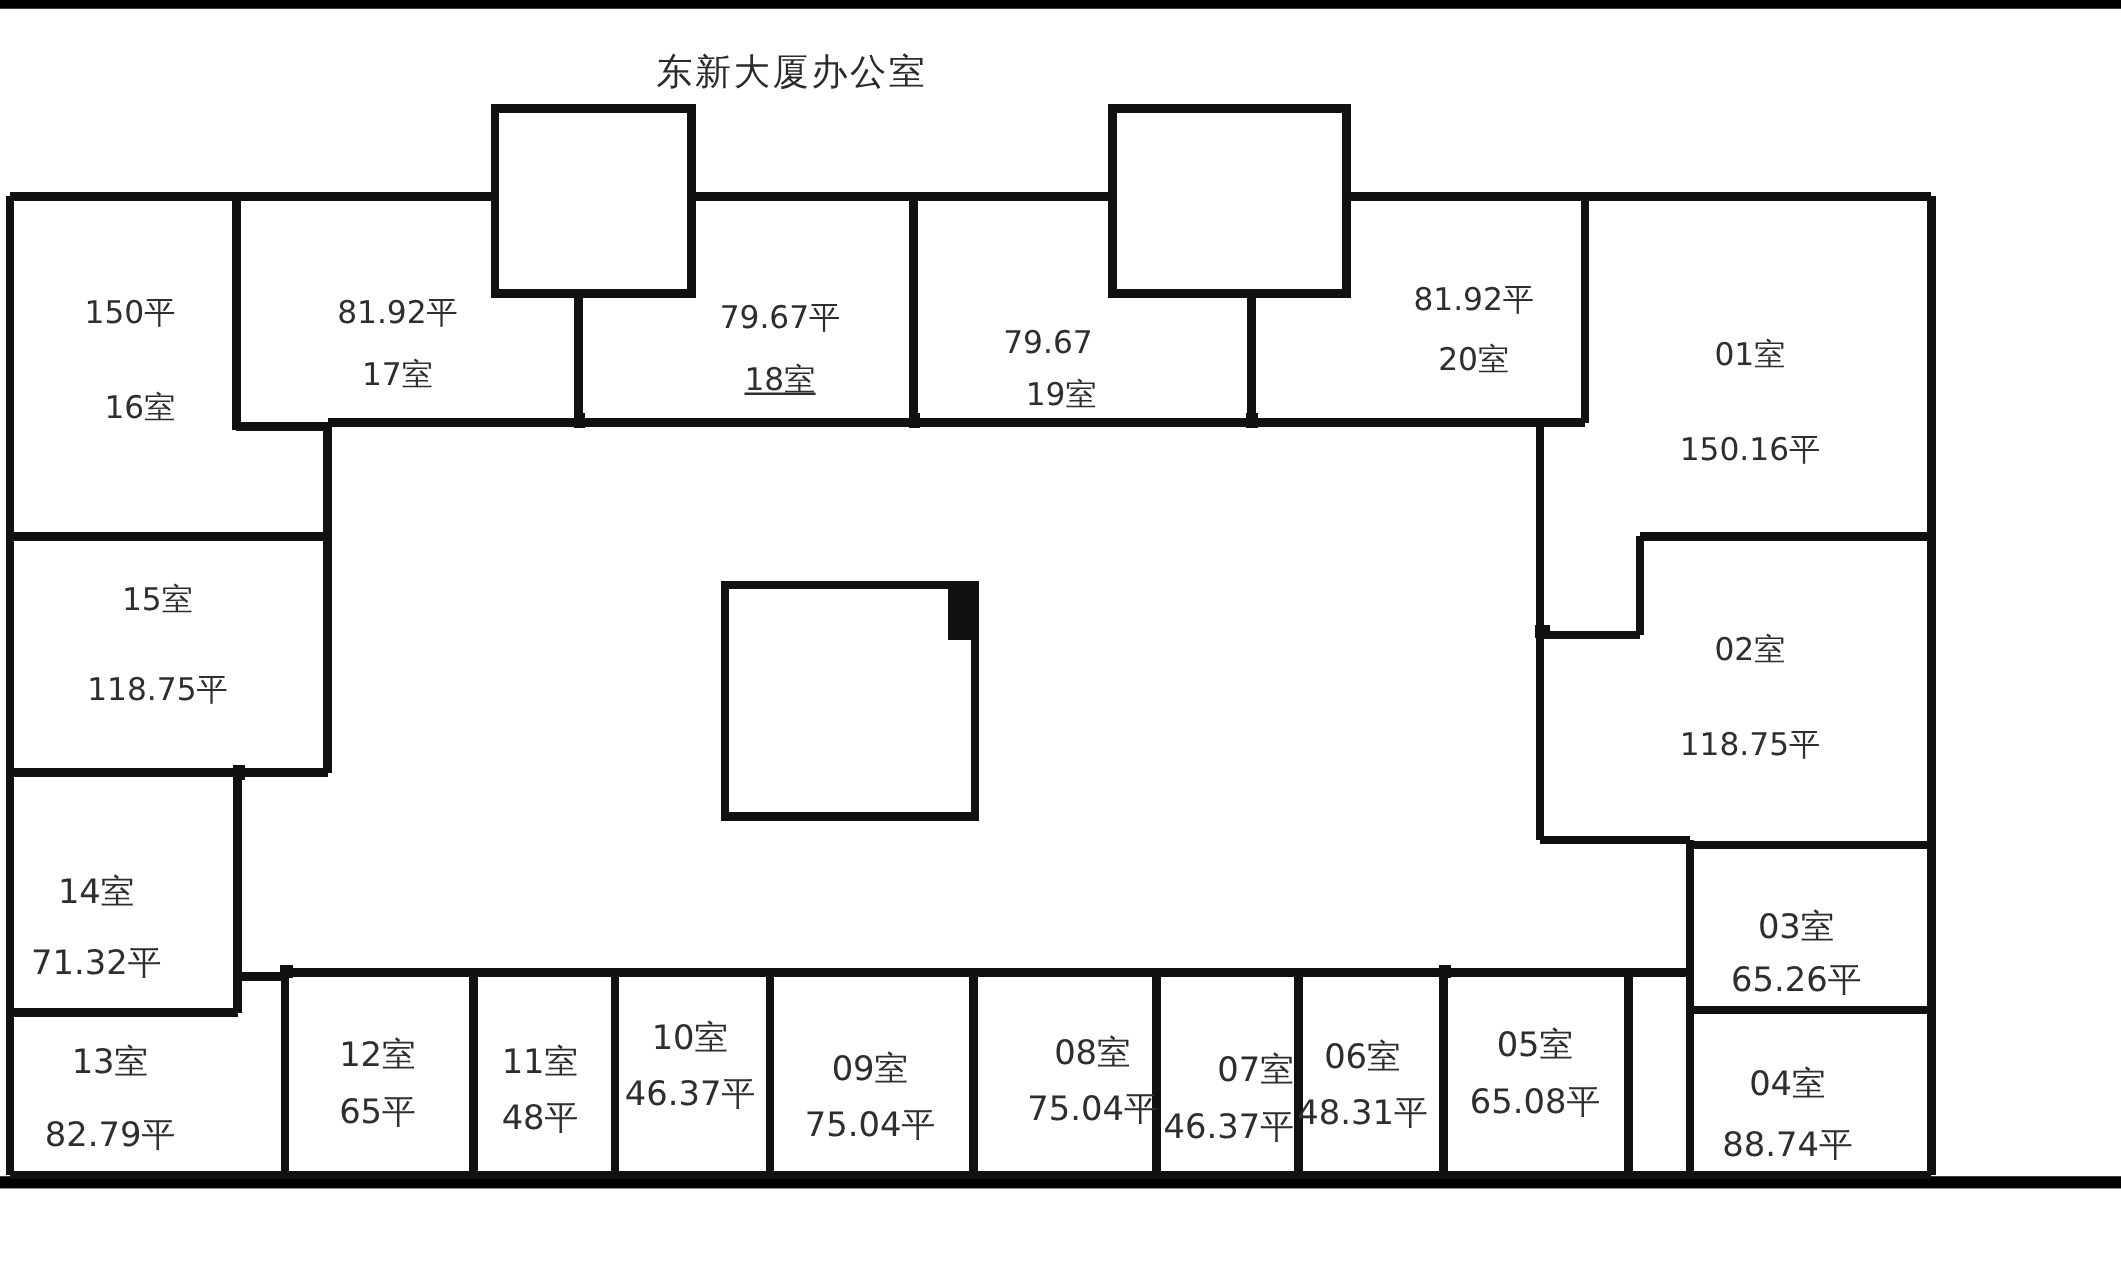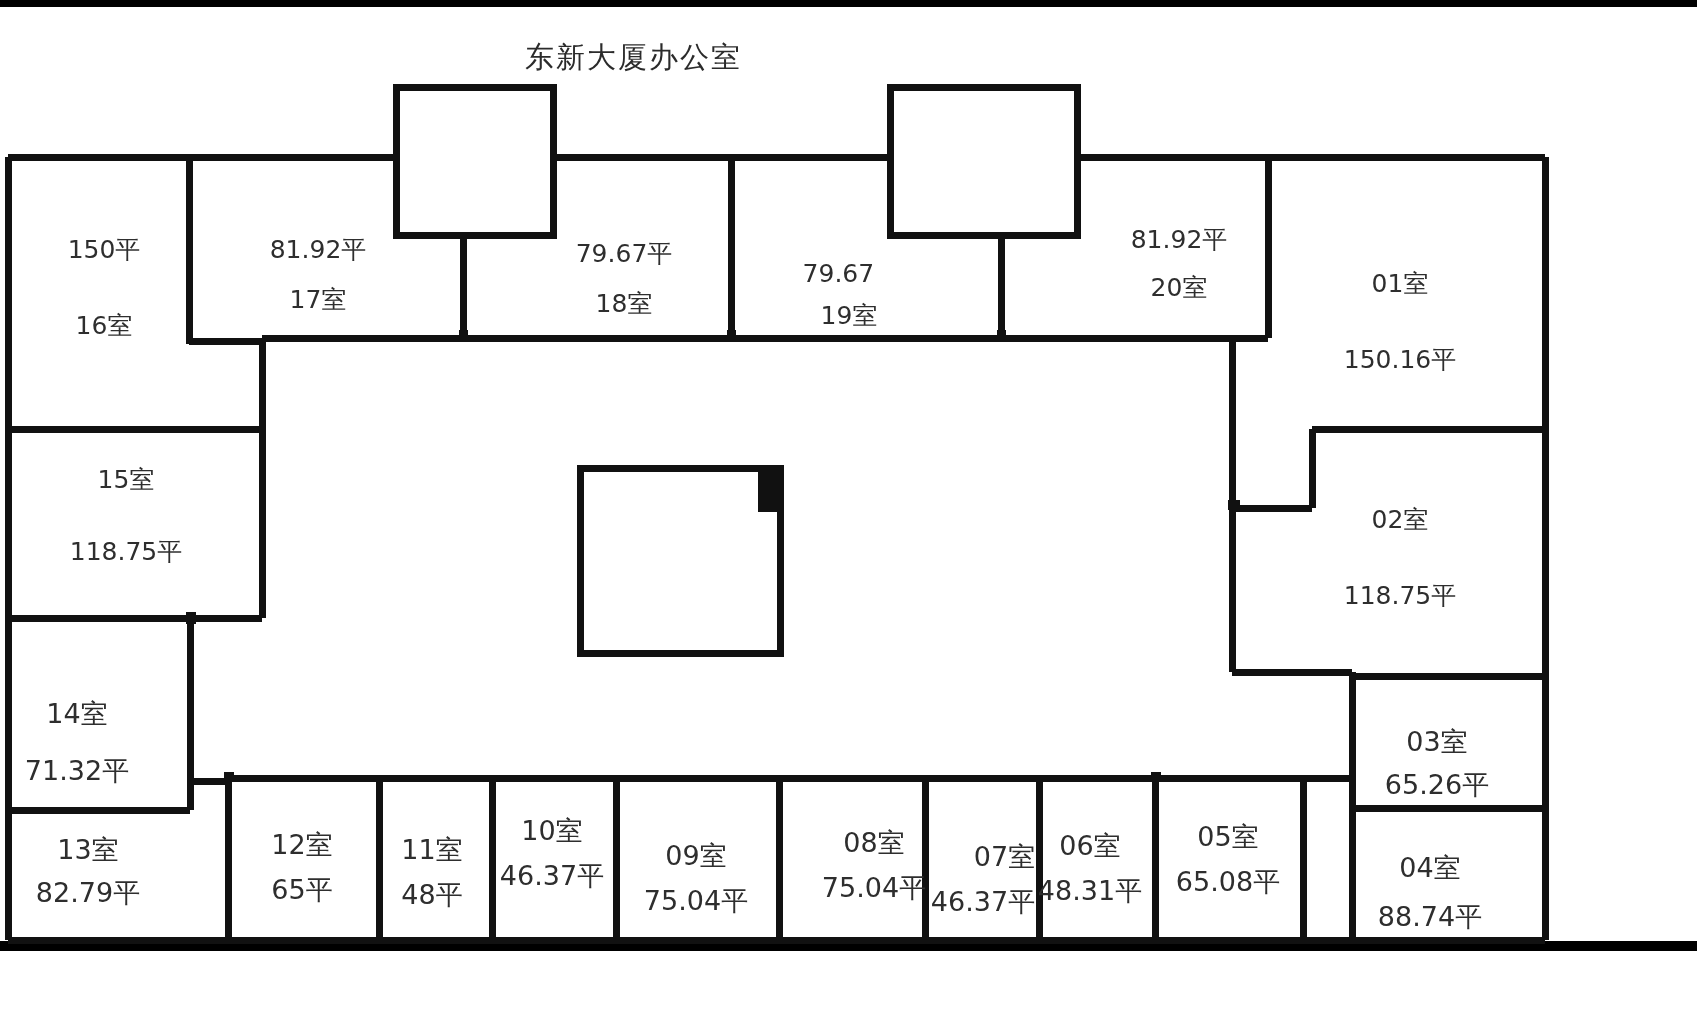--- a/index.html
+++ b/index.html
@@ -146,33 +146,33 @@
       <rect x="727" y="330" width="9" height="12"></rect>
       <rect x="997" y="330" width="9" height="12"></rect>
       <rect x="186" y="612" width="10" height="12"></rect>
       <rect x="1228" y="500" width="12" height="10"></rect>
       <rect x="1151" y="772" width="10" height="10"></rect>
       <rect x="224" y="772" width="10" height="10"></rect>
       <rect x="758" y="468" width="24" height="44"></rect>
     </g>
   </svg>
 
-  <div class="lbl sz-lg" style="left:104px; top:232px;">
+  <div class="lbl sz-lg" style="left:104px; top:232px;text-align:right;">
     <span class="ln">150平</span>
     <span class="ln" style="margin-top:40px;">16室</span>
   </div>
 
   <div class="lbl sz-lg" style="left:318px; top:232px;">
     <span class="ln">81.92平</span>
     <span class="ln" style="margin-top:14px;">17室</span>
   </div>
 
   <div class="lbl sz-lg" style="left:624px; top:236px;">
     <span class="ln">79.67平</span>
-    <span class="ln" style="margin-top:14px;">18室</span>
+    <span class="ln" style="margin-top:14px;text-decoration:underline;">18室</span>
   </div>
 
   <div class="lbl sz-lg" style="left:840px; top:256px; text-align:left; transform:translateX(-50%);">
     <span class="ln" style="text-align:left;">79.67</span>
     <span class="ln" style="margin-top:6px; margin-left:18px;">19室</span>
   </div>
 
   <div class="lbl sz-lg" style="left:1179px; top:222px;">
     <span class="ln">81.92平</span>
     <span class="ln" style="margin-top:12px;">20室</span>
@@ -233,21 +233,21 @@
     <span class="ln" style="margin-top:6px;">48平</span>
   </div>
 
   <div class="lbl sz-md" style="left:302px; top:825px;">
     <span class="ln">12室</span>
     <span class="ln" style="margin-top:6px;">65平</span>
   </div>
 
   <div class="lbl sz-md" style="left:88px; top:830px;">
     <span class="ln">13室</span>
-    <span class="ln" style="margin-top:4px;text-align:center;">82.79平</span>
+    <span class="ln" style="margin-top:20px;text-align:center;">82.79平</span>
   </div>
 
   <div class="lbl sz-md" style="left:77px; top:694px;">
     <span class="ln">14室</span>
     <span class="ln" style="margin-top:18px;">71.32平</span>
   </div>
 
   <div class="lbl sz-lg" style="left:126px; top:462px;">
     <span class="ln">15室</span>
     <span class="ln" style="margin-top:36px;">118.75平</span>

